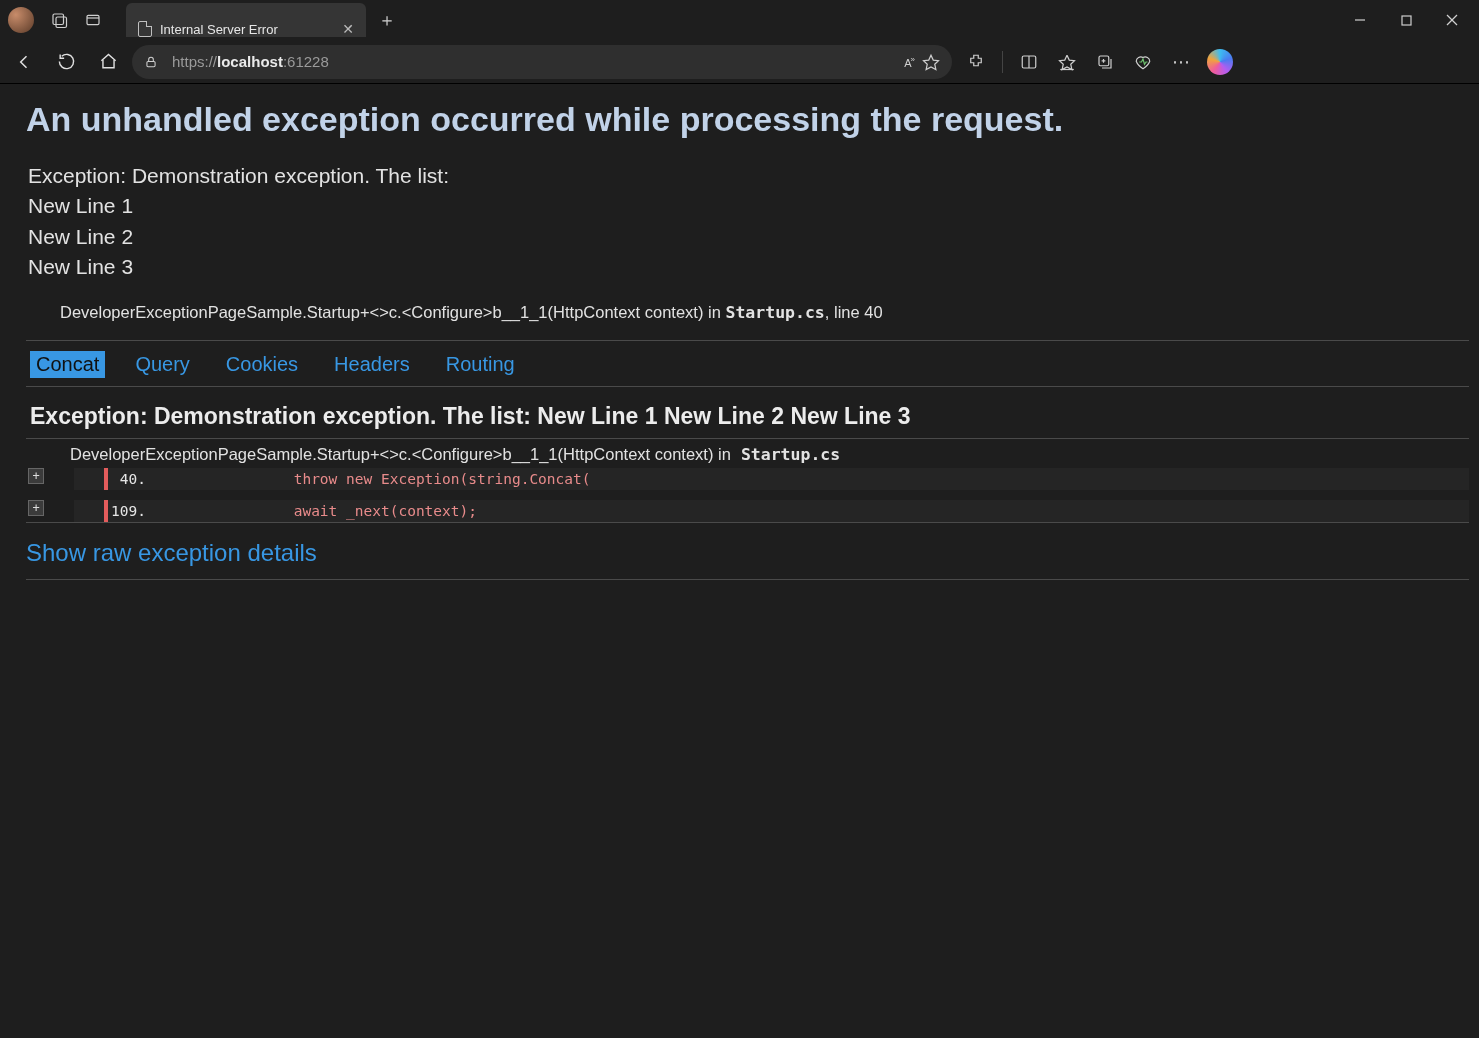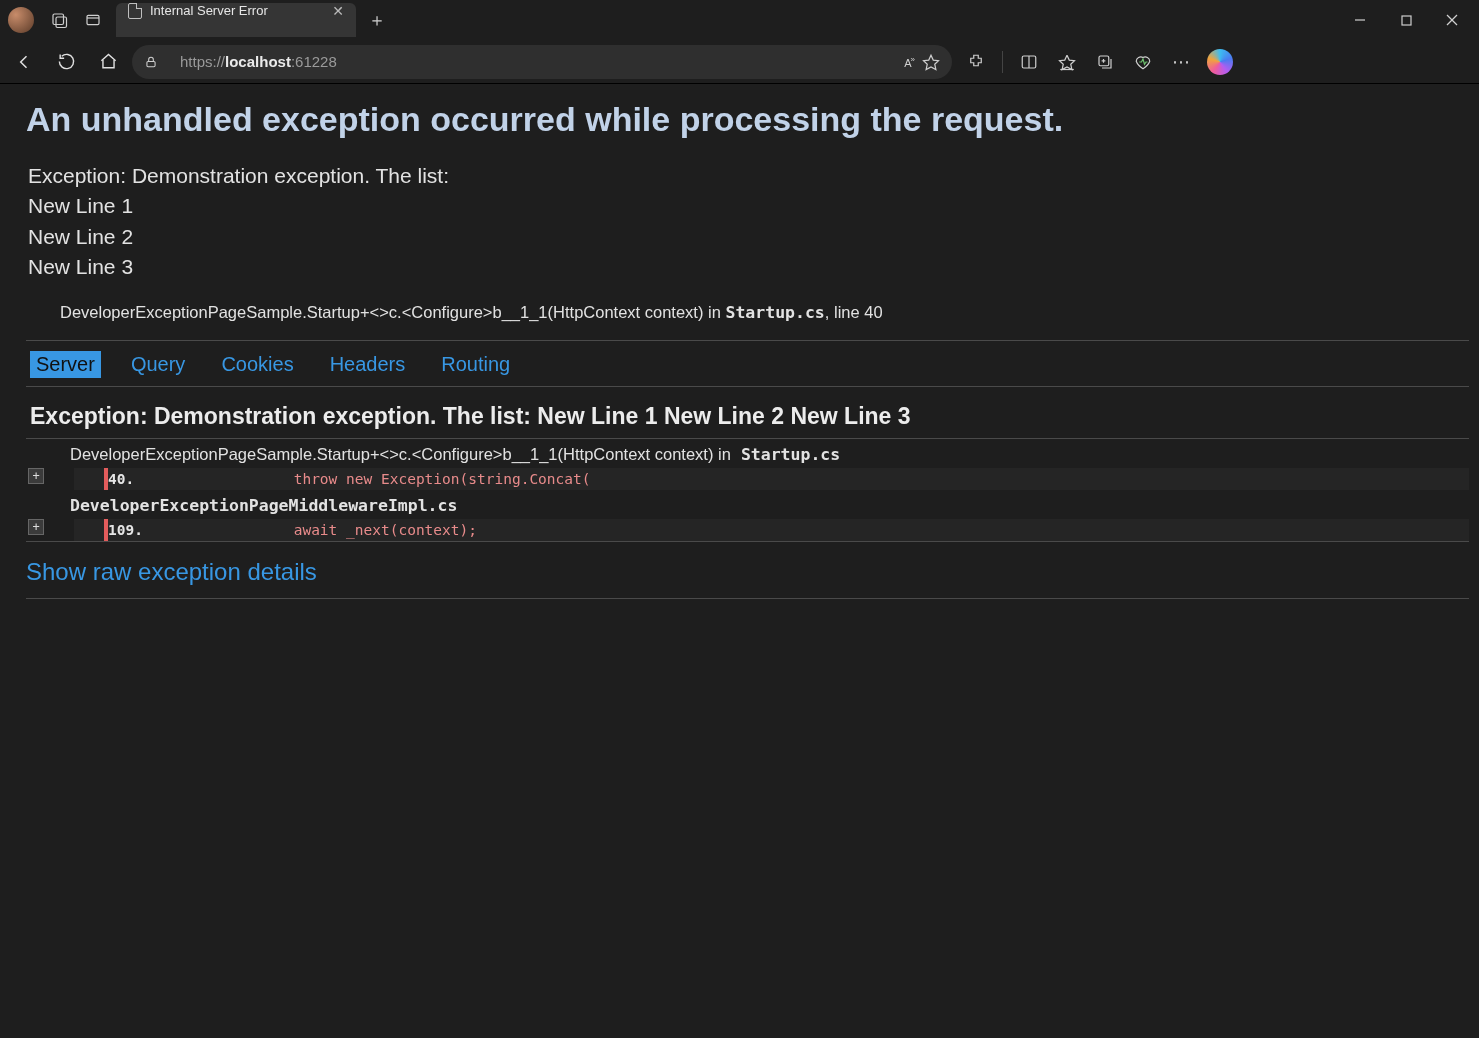--- a/index.html
+++ b/index.html
@@ -24,23 +24,23 @@
     background: radial-gradient(circle at 30% 30%, #c88c6a, #5a3a28);
     margin: 0 8px 0 4px;
   }
   .titlebar .chrome-btn {
     width: 34px; height: 34px;
     display: flex; align-items: center; justify-content: center;
     color: #cfcfcf; border-radius: 4px;
     font-size: 16px;
   }
   .titlebar .tab {
-    display: flex; align-items: flex-start; gap: 8px;
+    display: flex; align-items: flex-end; gap: 8px;
     background: #353535;
-    height: 34px; padding: 0 12px; margin-left: 6px;
+    height: 34px; padding: 0 12px; margin-left: 16px;
     border-radius: 6px 6px 0 0;
     min-width: 240px;
     color: #e6e6e6; font-size: 13px;
   }
   .titlebar .tab .doc-icon {
     width: 14px; height: 16px; border: 1px solid #bfbfbf; border-radius: 2px;
     position: relative;
   }
   .titlebar .tab .doc-icon::after {
     content: ""; position: absolute; right: -1px; top: -1px;
@@ -70,21 +70,21 @@
     width: 36px; height: 36px;
     display:flex; align-items:center; justify-content:center;
     color:#e0e0e0; border-radius:4px;
   }
   .addr {
     flex: 1;
     height: 34px;
     background: #2f2f2f;
     border-radius: 17px;
     display:flex; align-items:center;
-    padding: 0 12px; gap: 22px;
+    padding: 0 12px; gap: 14px;
     color:#cfcfcf;
     max-width: 820px;
   }
   .addr .lock { color:#cfcfcf; font-size:14px; }
   .addr .url { font-size: 15px; color:#9a9a9a; white-space:nowrap; }
   .addr .url b { color:#eaeaea; font-weight:600; }
   .addr .right { margin-left:auto; display:flex; gap:8px; align-items:center; }
   .toolbar-right { display:flex; gap:2px; align-items:center; }
   .sep { width:1px; height:22px; background:#444; margin:0 6px; }
   .copilot {
@@ -155,21 +155,21 @@
     font-size:12px; color:#ddd; font-family: monospace;
     margin-left: 2px;
   }
   .codeline {
     display:flex; align-items:stretch;
     font-family: Consolas, monospace; font-size: 14.5px;
     background:#252525;
     margin-left: 30px;
   }
   .codeline .bar { width:4px; background:#e35c5c; margin-left: 30px; }
-  .codeline .ln  { width:46px; padding:3px 8px 3px 0; color:#e6e6e6; font-weight:700; }
+  .codeline .ln  { width:46px; text-align:right; padding:3px 8px 3px 0; color:#e6e6e6; font-weight:400; }
   .codeline .src { padding:3px 0; color:#e88b8b; white-space:pre;text-align:center; }
 
   .raw-link {
     color:#3897e3; font-size:24px;
     display:inline-block; margin: 16px 0 8px 0;
     cursor:pointer;
   }
   .end-rule { border-top:1px solid #4a4a4a; margin-top:4px; }
 
   svg { display:block; }
@@ -303,21 +303,21 @@
   <div class="exc-msg">Exception: Demonstration exception. The list:
 New Line 1
 New Line 2
 New Line 3</div>
 
   <div class="frame-line">
     <span>DeveloperExceptionPageSample.Startup+&lt;&gt;c.&lt;Configure&gt;b__1_1(HttpContext context) in </span><span class="fn">Startup.cs</span><span>, line 40</span>
   </div>
 
   <div class="tabs">
-    <span class="tabbtn active">Server</span>
+    <span class="tabbtn active">Concat</span>
     <span class="tabbtn">Query</span>
     <span class="tabbtn">Cookies</span>
     <span class="tabbtn">Headers</span>
     <span class="tabbtn">Routing</span>
   </div>
 
   <h2 class="stack-title">Exception: Demonstration exception. The list: New Line 1 New Line 2 New Line 3</h2>
 
   <div class="stack-block">
 
@@ -333,21 +333,20 @@
           <div class="bar"></div>
           <div class="ln">40.</div>
           <div class="src">                throw new Exception(string.Concat(</div>
         </div>
       </div>
     </div>
 
     <div class="frame">
       <div class="frame-head">
         <span style="width:30px;"></span>
-          <span class="fn">DeveloperExceptionPageMiddlewareImpl.cs</span>
       </div>
       <div style="display:flex;align-items:stretch;">
         <div class="expand">+</div>
         <div class="codeline" style="flex:1;">
           <div class="bar"></div>
           <div class="ln">109.</div>
           <div class="src">                await _next(context);</div>
         </div>
       </div>
     </div>

